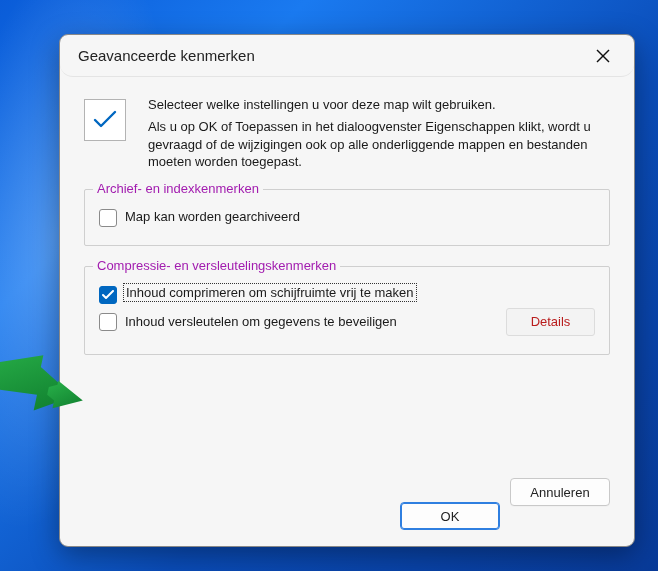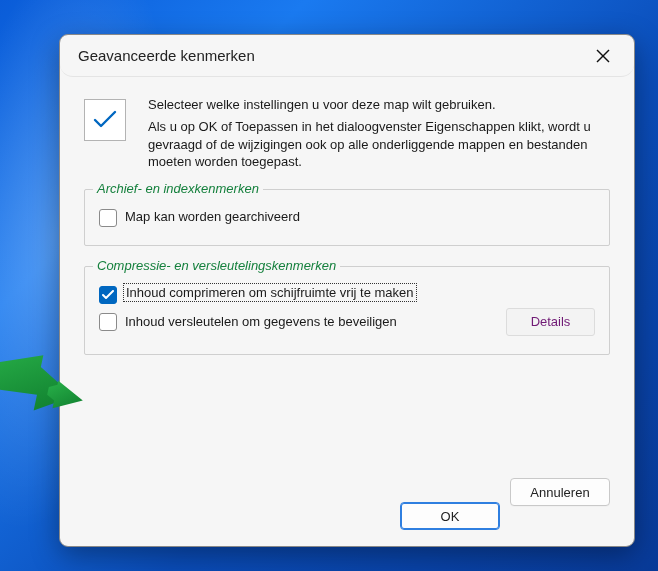--- a/index.html
+++ b/index.html
@@ -83,22 +83,21 @@
     position: relative;
     background: #f6f6f6;
   }
   .fieldset.fs2 { margin-top: 20px; }
   .legend {
     position: absolute;
     top: -9px; left: 8px;
     background: #f6f6f6;
     padding: 0 4px;
     font-size: 13px;
-    color: #15803d;
-    font-style: italic;
+    color: #a21caf;
   }
   .row {
     display: flex;
     align-items: flex-start;
     gap: 8px;
     margin: 4px 0;
   }
   .row.indexrow { margin-top: 10px; }
   .row .lbl { flex: 1; line-height: 1.3; padding-top: 1px; }
   .row .lbl.focused {
@@ -129,21 +128,21 @@
   }
   .row-details .inner {
     display: flex; align-items: center; gap: 8px; width: 100%;
   }
   .row-details .lbl { flex: 1; }
   .details-btn {
     width: 89px; height: 28px;
     background: #f3f3f3;
     border: 1px solid #dcdcdc;
     border-radius: 3px;
-    color: #701a75;
+    color: #b91c1c;
     font-size: 13px;
     display: flex; align-items: center; justify-content: center;
   }
   .button-row {
     position: absolute;
     right: 24px; bottom: 16px;
     display: flex; gap: 10px;
   }
   .btn {
     width: 100px; height: 28px;

